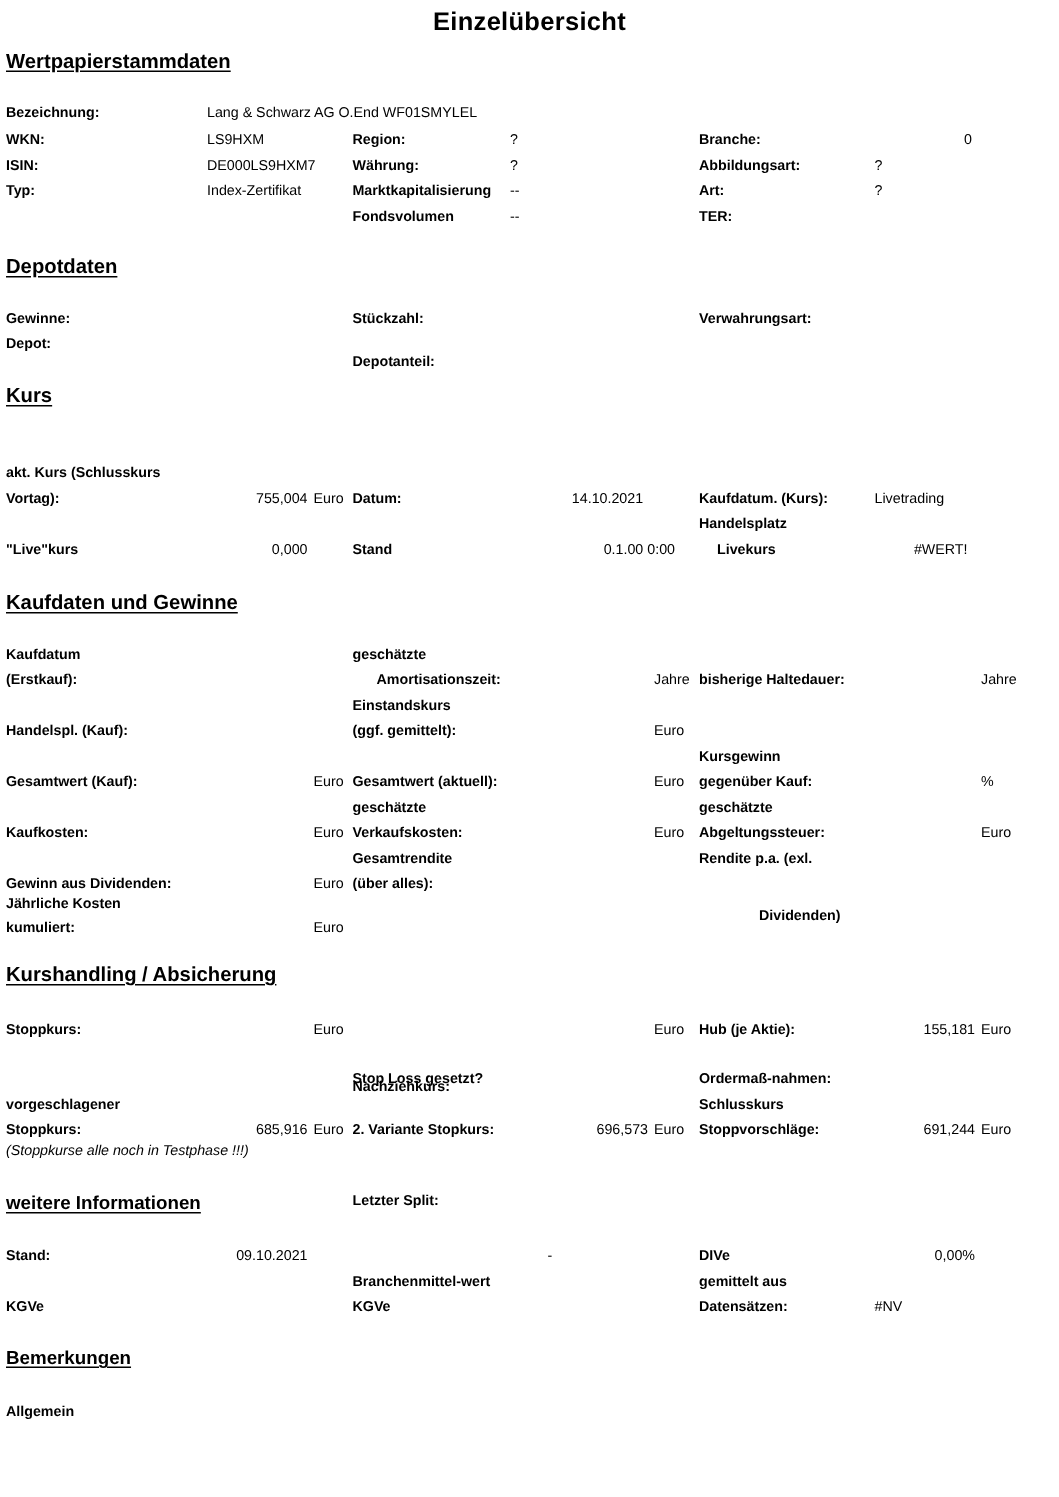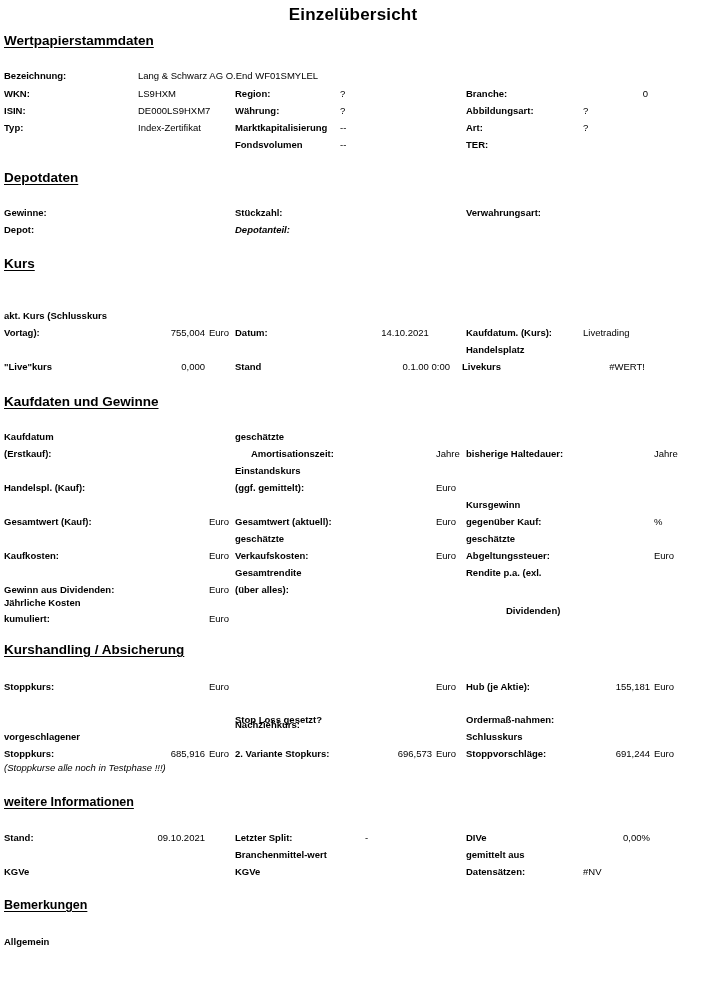--- a/index.html
+++ b/index.html
@@ -93,41 +93,41 @@
 
 <div class="c b" style="left:4px;  top:207px;">Gewinne:</div>
 <div class="c" style="left:138px;top:207px;"></div>
 <div class="c b" style="left:235px;top:207px;">Stückzahl:</div>
 <div class="c" style="left:370px;top:207px;"></div>
 <div class="c b" style="left:466px;top:207px;">Verwahrungsart:</div>
 <div class="c" style="left:600px;top:207px;"></div>
 
 <div class="c b" style="left:4px;  top:224px;">Depot:</div>
 <div class="c" style="left:138px;top:224px;"></div>
-<div class="c b" style="left:235px;top:224px;font-style:italic;">Depotanteil:</div>
+<div class="c b" style="left:235px;top:236px;">Depotanteil:</div>
 <div class="c" style="left:370px;top:224px;"></div>
 
 <div class="sec" style="top:256px;">Kurs</div>
 
 <div class="c b" style="left:4px;top:310px;text-align:center;">akt. Kurs (Schlusskurs</div>
 <div class="c b" style="left:4px;top:327px;">Vortag):</div>
 <div class="c r" style="left:130px;top:327px;width:75px;">755,004</div>
 <div class="c" style="left:209px;top:327px;">Euro</div>
 <div class="c b" style="left:235px;top:327px;">Datum:</div>
 <div class="c r" style="left:360px;top:327px;width:90px;text-align:center;">14.10.2021</div>
 <div class="c b" style="left:466px;top:327px;">Kaufdatum. (Kurs):</div>
 <div class="c" style="left:583px;top:327px;">Livetrading</div>
 
 <div class="c b" style="left:466px;top:344px;">Handelsplatz</div>
 
 <div class="c b" style="left:4px;top:361px;">"Live"kurs</div>
 <div class="c r" style="left:130px;top:361px;width:75px;">0,000</div>
 <div class="c b" style="left:235px;top:361px;">Stand</div>
 <div class="c r" style="left:360px;top:361px;width:90px;">0.1.00 0:00</div>
-<div class="c b" style="left:442px;top:361px;padding-left:20px;">Livekurs</div>
+<div class="c b" style="left:458px;top:361px;padding-left:20px;">Livekurs</div>
 <div class="c r" style="left:560px;top:361px;width:85px;">#WERT!</div>
 
 <div class="sec" style="top:394px;">Kaufdaten und Gewinne</div>
 
 <div class="c b" style="left:4px;top:431px;">Kaufdatum</div>
 <div class="c b" style="left:4px;top:448px;">(Erstkauf):</div>
 <div class="c r" style="left:130px;top:448px;width:80px;"></div>
 
 <div class="c b" style="left:4px;top:482px;">Handelspl. (Kauf):</div>
 <div class="c r" style="left:130px;top:482px;width:80px;"></div>
@@ -218,21 +218,21 @@
 <div class="c b" style="left:466px;top:748px;">Stoppvorschläge:</div>
 <div class="c r" style="left:580px;top:748px;width:70px;">691,244</div>
 <div class="c" style="left:654px;top:748px;">Euro</div>
 
 <div class="c it" style="left:4px;top:762px;">(Stoppkurse alle noch in Testphase !!!)</div>
 
 <div class="sec small" style="top:795px;">weitere Informationen</div>
 
 <div class="c b" style="left:4px;top:832px;">Stand:</div>
 <div class="c r" style="left:125px;top:832px;width:80px;">09.10.2021</div>
-<div class="c b" style="left:235px;top:832px;">Letzter Split:</div>
+<div class="c b" style="left:235px;top:795px;">Letzter Split:</div>
 <div class="c" style="left:365px;top:832px;">-</div>
 <div class="c b" style="left:466px;top:832px;">DIVe</div>
 <div class="c r" style="left:595px;top:832px;width:55px;">0,00%</div>
 
 <div class="c b" style="left:235px;top:849px;">Branchenmittel-wert</div>
 <div class="c b" style="left:466px;top:849px;">gemittelt aus</div>
 
 <div class="c b" style="left:4px;top:866px;">KGVe</div>
 <div class="c r" style="left:125px;top:866px;width:80px;"></div>
 <div class="c b" style="left:235px;top:866px;">KGVe</div>

